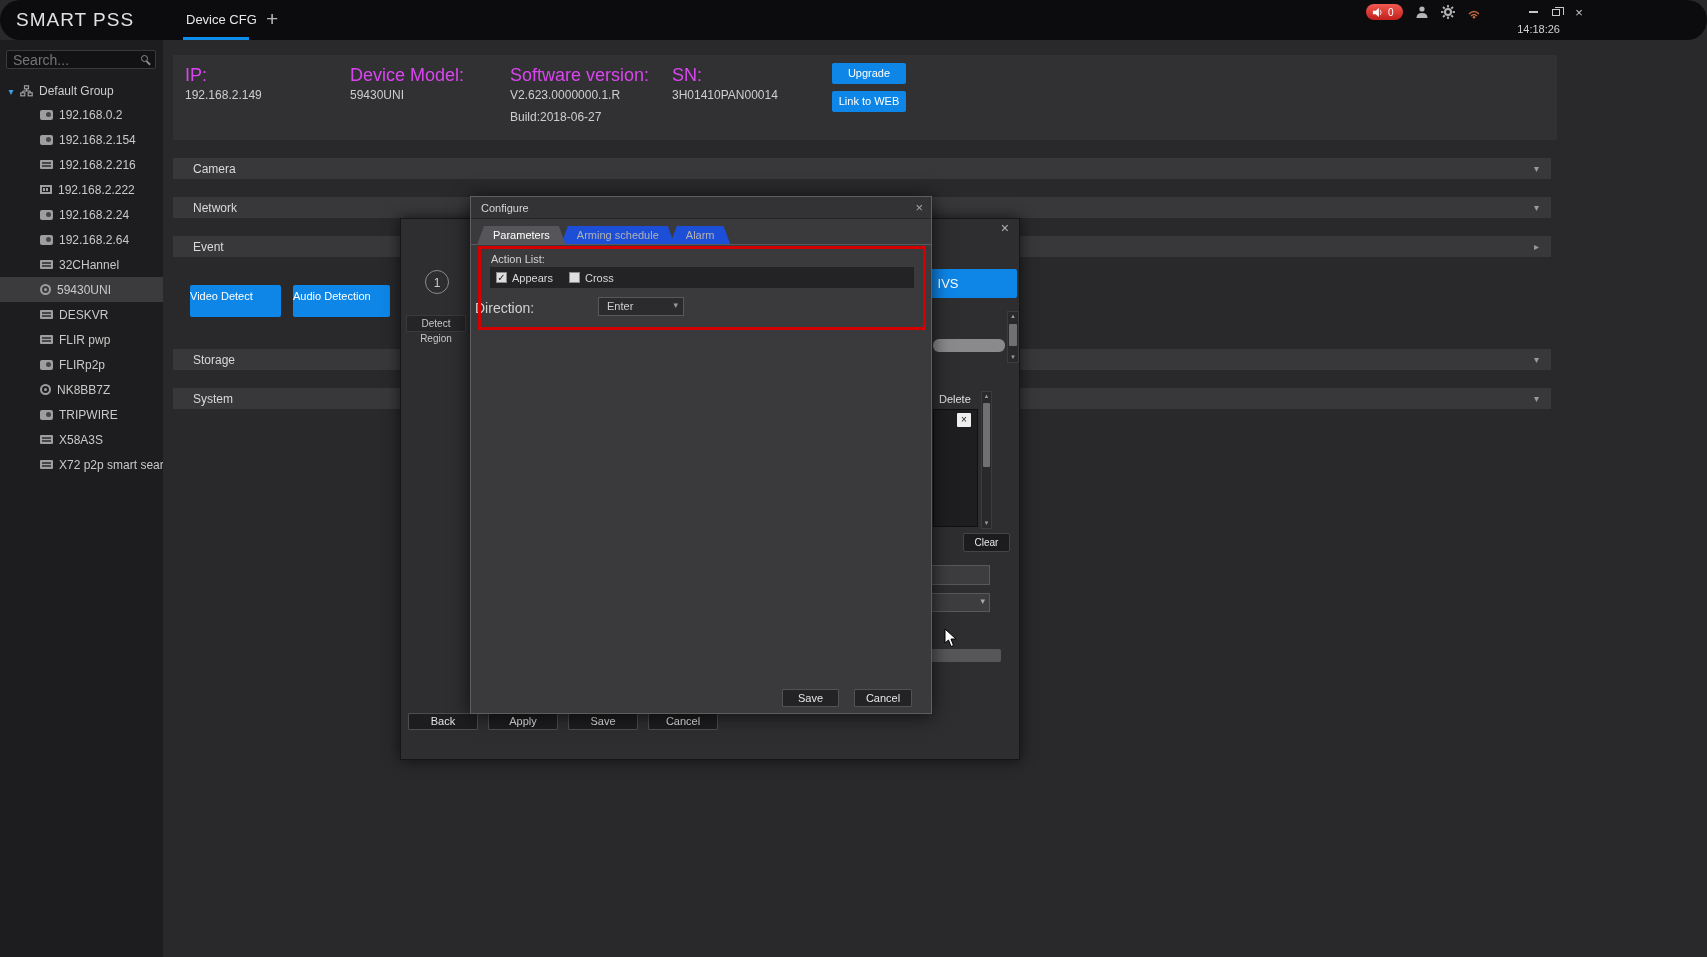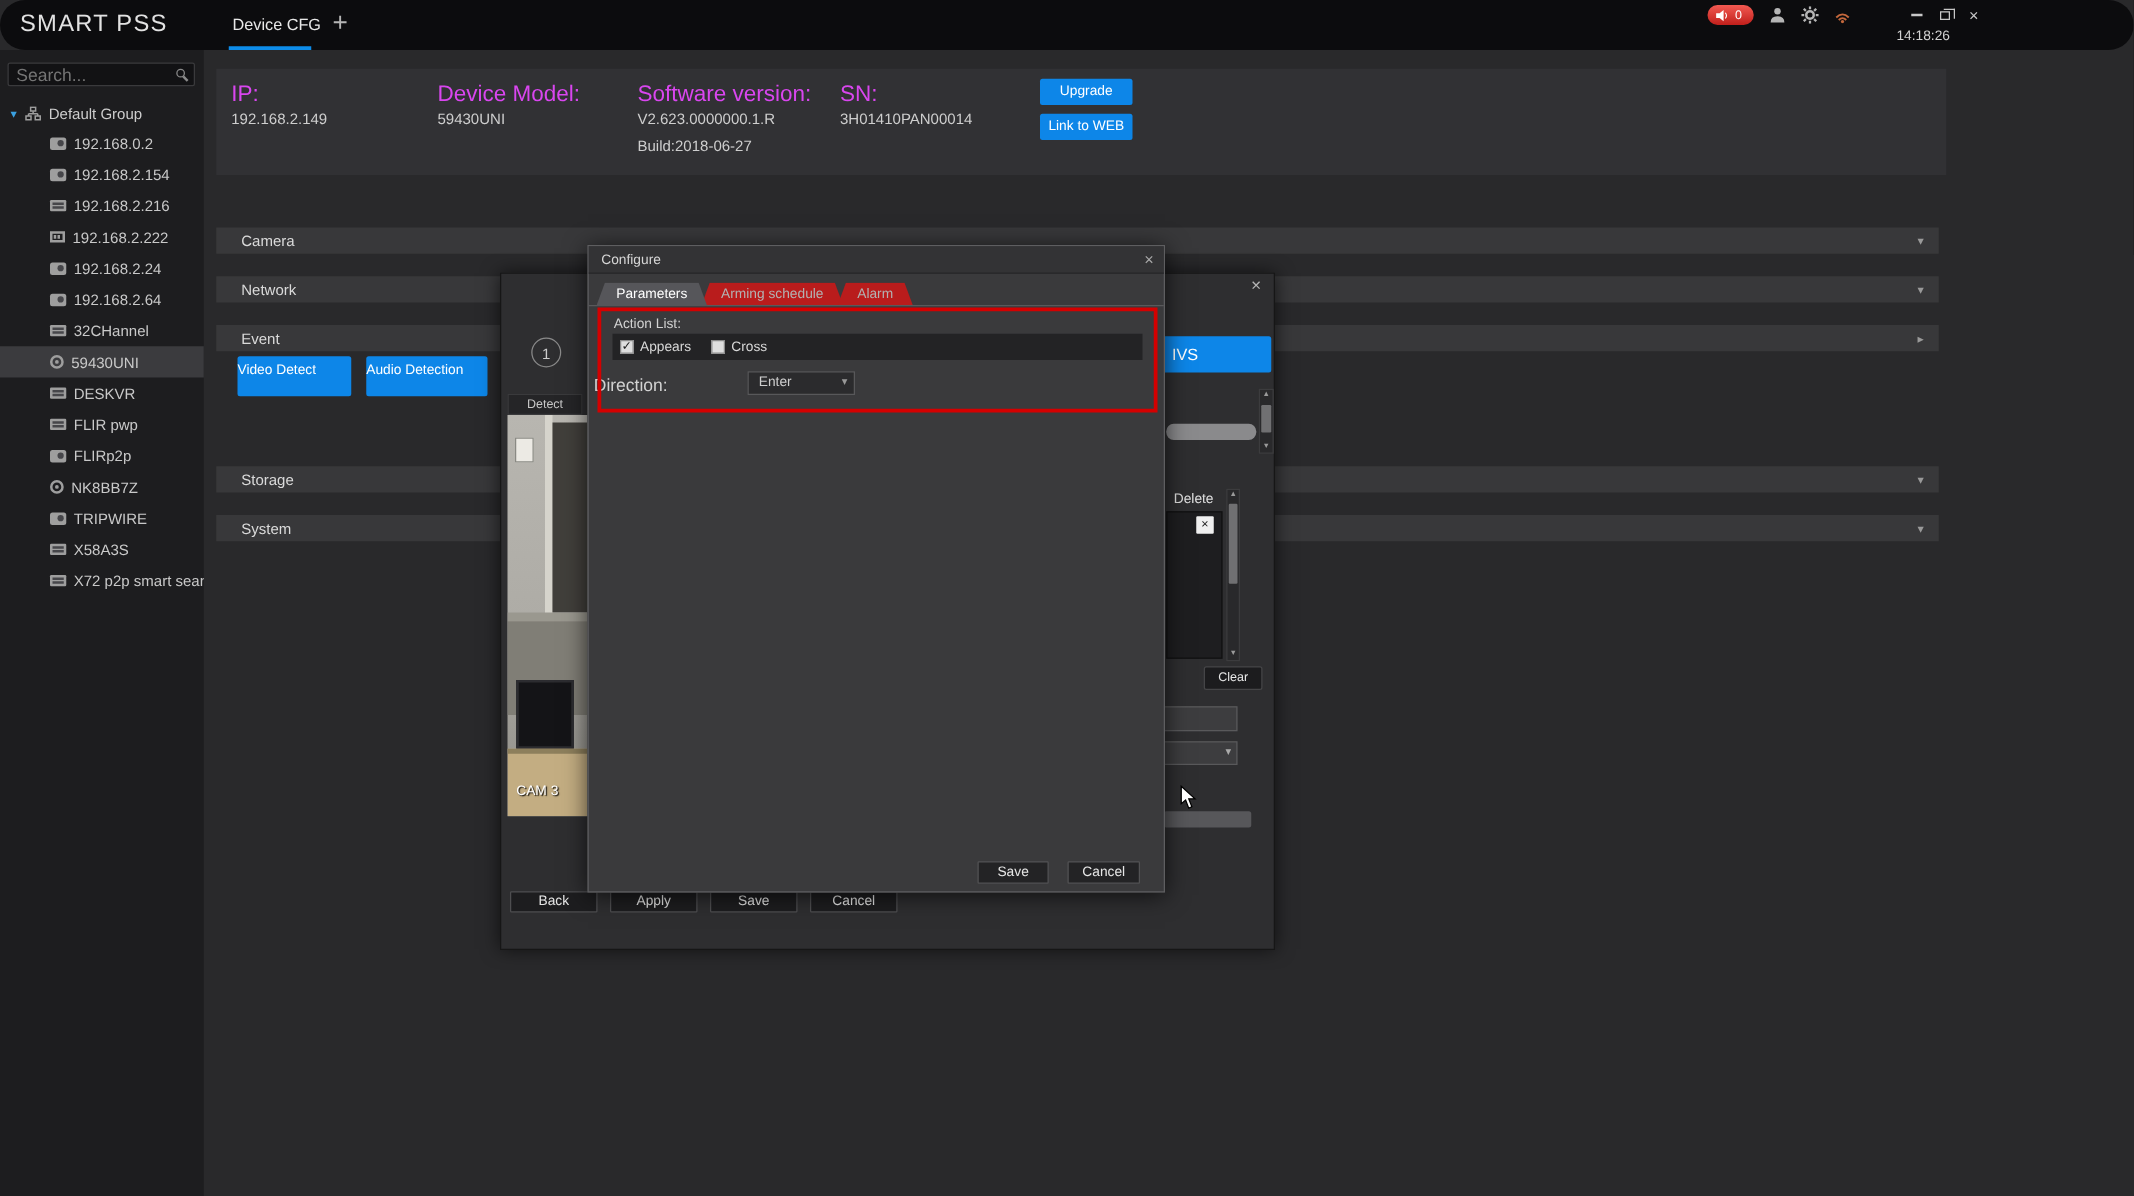--- a/index.html
+++ b/index.html
@@ -44,21 +44,21 @@
   .dev-icon.monitor { width:12px; height:9px; border:2px solid #9e9e9e; background:transparent; }
   .dev-icon.monitor::after { content:''; position:absolute; left:1px; top:1px; width:2px; height:3px; background:#9e9e9e; box-shadow:3px 0 0 #9e9e9e; }
 
   
   .info-panel { position:absolute; left:173px; top:55px; width:1384px; height:85px; background:#313134; z-index:1; }
   .inf-label { position:absolute; font-size:18px; color:#d946ef; }
   .inf-value { position:absolute; font-size:12px; color:#cecece; }
   .blue-btn { position:absolute; background:#0d86e8; color:#fff; font-size:11px; text-align:center; border-radius:2px; cursor:pointer; }
 
   
-  .sections { position:absolute; inset:0; z-index:1;margin-top:24px; }
+  .sections { position:absolute; inset:0; z-index:1; }
   .section-bar { position:absolute; left:173px; width:1378px; height:21px; background:#38383a; display:flex; align-items:center; }
   .sec-label { margin-left:20px; font-size:12px; color:#dadada; }
   .sec-chevron { margin-left:auto; margin-right:12px; font-size:10px; color:#9a9a9a; }
   .event-btn { position:absolute; height:32px; background:#0d86e8; color:#fff; font-size:11px; line-height:22px; text-align:left; border-radius:2px; z-index:1; cursor:pointer; }
 
   
   .ivs-window { position:absolute; left:400px; top:218px; width:620px; height:542px; background:#2e2e30; border:1px solid #161616; box-shadow:0 0 14px rgba(0,0,0,.65); z-index:5; }
   .ivs-close { position:absolute; right:10px; top:1px; font-size:14px; color:#b5b5b5; cursor:pointer; }
   .step-circle { position:absolute; left:24px; top:51px; width:24px; height:24px; border:1px solid #8a8a8a; border-radius:50%; color:#cccccc; font-size:12px; line-height:24px; text-align:center; }
   .detect-tab { position:absolute; left:5px; top:96px; width:60px; height:17px; background:#252527; border:1px solid #3a3a3c; color:#c8c8c8; font-size:10px; line-height:15px; text-align:center; }
@@ -87,21 +87,21 @@
   .hbar2 { position:absolute; left:530px; top:430px; width:70px; height:13px; background:#57575a; border-radius:2px; }
   .ivs-footer { position:absolute; left:0; top:494px; width:100%; height:18px; }
   .ivs-btn-dark { position:absolute; top:0; width:70px; height:17px; background:#1d1d1f; border:1px solid #4e4e50; border-radius:1px; color:#e4e4e4; font-size:11px; line-height:14px; text-align:center; cursor:pointer; }
 
   
   .cfg-dialog { position:absolute; left:470px; top:196px; width:462px; height:518px; background:#3a3a3c; border:1px solid #5e5e60; box-shadow:0 2px 18px rgba(0,0,0,.7); z-index:20; }
   .cfg-titlebar { position:absolute; left:0; top:0; width:100%; height:22px; background:#333335; border-bottom:1px solid #262628; }
   .cfg-title { position:absolute; left:10px; top:0; line-height:22px; font-size:11px; color:#d6d6d6; }
   .cfg-close { position:absolute; right:8px; top:0; line-height:22px; font-size:13px; color:#a8a8a8; cursor:pointer; }
   .cfg-tabs { position:absolute; left:6px; top:29px; height:19px; display:flex; }
-  .cfg-tab { padding:0 16px; line-height:19px; font-size:11px; color:#b2b2b2; background:#b91c1c; margin-right:-5px;
+  .cfg-tab { padding:0 16px; line-height:19px; font-size:11px; color:#b2b2b2; background:#1d4ed8; margin-right:-5px;
     clip-path:polygon(0 100%, 7px 0, calc(100% - 7px) 0, 100% 100%); cursor:pointer; }
   .cfg-tab.active { background:#56565a; color:#ffffff; position:relative; z-index:2; }
   .cfg-tabline { position:absolute; left:0; top:47px; width:100%; height:1px; background:#59595b; }
   .highlight-red { position:absolute; left:7px; top:49px; width:448px; height:84px; border:3px solid #d40000; z-index:30; pointer-events:none; }
   .action-label { position:absolute; left:20px; top:56px; font-size:11px; color:#d2d2d2; }
   .cb-strip { position:absolute; left:19px; top:70px; width:424px; height:21px; background:#232325; display:flex; align-items:center; gap:16px; padding-left:6px; }
   .cb-item { display:inline-flex; align-items:center; gap:5px; cursor:pointer; }
   .cb-box { width:11px; height:11px; background:#dedede; border:1px solid #8a8a8a; font-size:10px; line-height:10px; text-align:center; color:#1a1a1a; }
   .cb-label { font-size:11px; color:#d8d8d8; }
   .dir-label { position:absolute; left:4px; top:103px; font-size:14px; color:#d2d2d2; }
@@ -292,30 +292,20 @@
     </div>
 
   <div class="event-btn" style="left:190px;top:285px;width:91px">Video Detect</div>
   <div class="event-btn" style="left:293px;top:285px;width:97px">Audio Detection</div>
 
   <div class="ivs-window">
     <span class="ivs-close">×</span>
     <div class="step-circle">1</div>
     <div class="detect-tab">Detect Region</div>
 
-    <div class="preview">
-      <div class="pv-frame"></div>
-      <div class="pv-door"></div>
-      <div class="pv-poster"></div>
-      <div class="pv-rail"></div>
-      <div class="pv-panel"></div>
-      <div class="pv-monitor"></div>
-      <div class="pv-desk"></div>
-      <span class="cam-label">CAM 3</span>
-    </div>
 
     <div class="ivs-blue-btn">IVS</div>
 
     <div class="vscroll" style="left:606px;top:92px;width:12px;height:52px">
       <span class="vs-arrow" style="top:0">▲</span>
       <span class="vs-thumb" style="top:12px;height:22px"></span>
       <span class="vs-arrow" style="bottom:0">▼</span>
     </div>
     <div class="graybar" style="left:532px;top:120px;width:72px;height:13px"></div>
 

